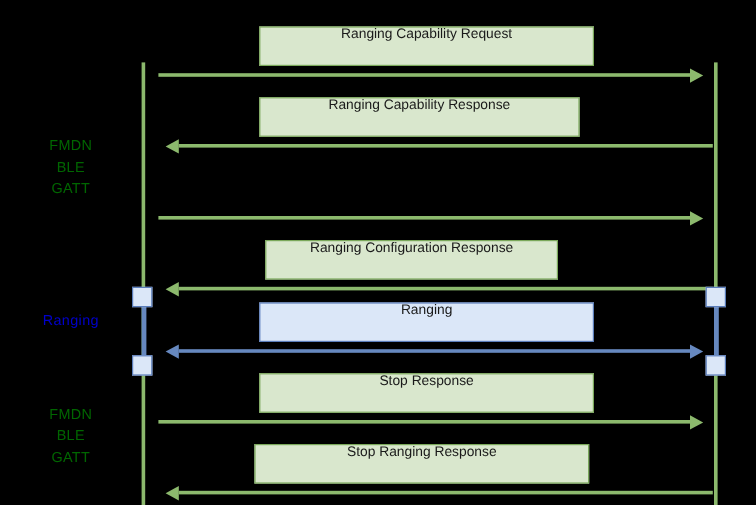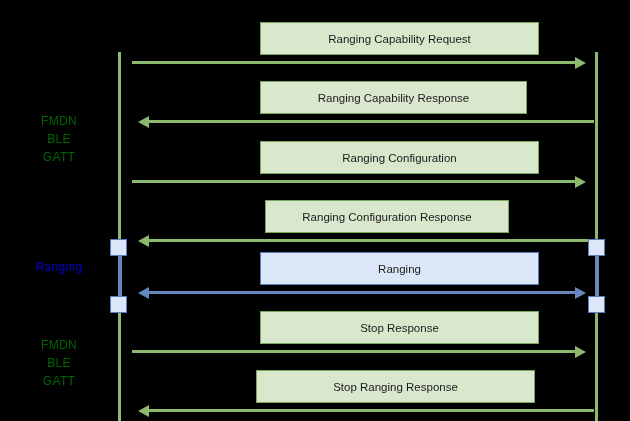--- a/index.html
+++ b/index.html
@@ -31,26 +31,24 @@
     letter-spacing: 0.3px;
     white-space: pre-line;
   }
   .phase-green { color: #006600; }
   .phase-blue  { color: #0000cc; }
   
   .msg-box {
     position: absolute;
     box-sizing: border-box;
     display: flex;
-    align-items: center;
     justify-content: center;
     font-size: 11.5px;
     color: #1a1a1a;
     text-align: center;
-    margin-left: 44px;
   }
   .msg-box.green {
     background: #d9e7cd;
     border: 1px solid #7aa85a;
   }
   .msg-box.blue {
     background: #dbe7f8;
     border: 1px solid #5a7dbb;
   }
   
@@ -106,23 +104,20 @@
   </div>
   <div class="arrow-line green" style="left:132px; top:61px; width:443px;"></div>
   <div class="arrow-head right green" style="left:575px; top:56.5px;"></div>
 
   <div class="msg-box green" style="left:216px; top:81px; width:267px; height:33px;">
     <span>Ranging Capability Response</span>
   </div>
   <div class="arrow-line green" style="left:149px; top:120px; width:445px;"></div>
   <div class="arrow-head left green" style="left:138px; top:115.5px;"></div>
 
-  <div class="msg-box green" style="left:216px; top:141px; width:279px; height:33px;">
-    <span>Ranging Configuration</span>
-  </div>
   <div class="arrow-line green" style="left:132px; top:180px; width:443px;"></div>
   <div class="arrow-head right green" style="left:575px; top:175.5px;"></div>
 
   <div class="msg-box green" style="left:221px; top:200px; width:244px; height:33px;">
     <span>Ranging Configuration Response</span>
   </div>
   <div class="arrow-line green" style="left:149px; top:239px; width:445px;"></div>
   <div class="arrow-head left green" style="left:138px; top:234.5px;"></div>
 
   <div class="activation-bar" style="left:117.5px; top:248px; width:4px; height:54px;"></div>

